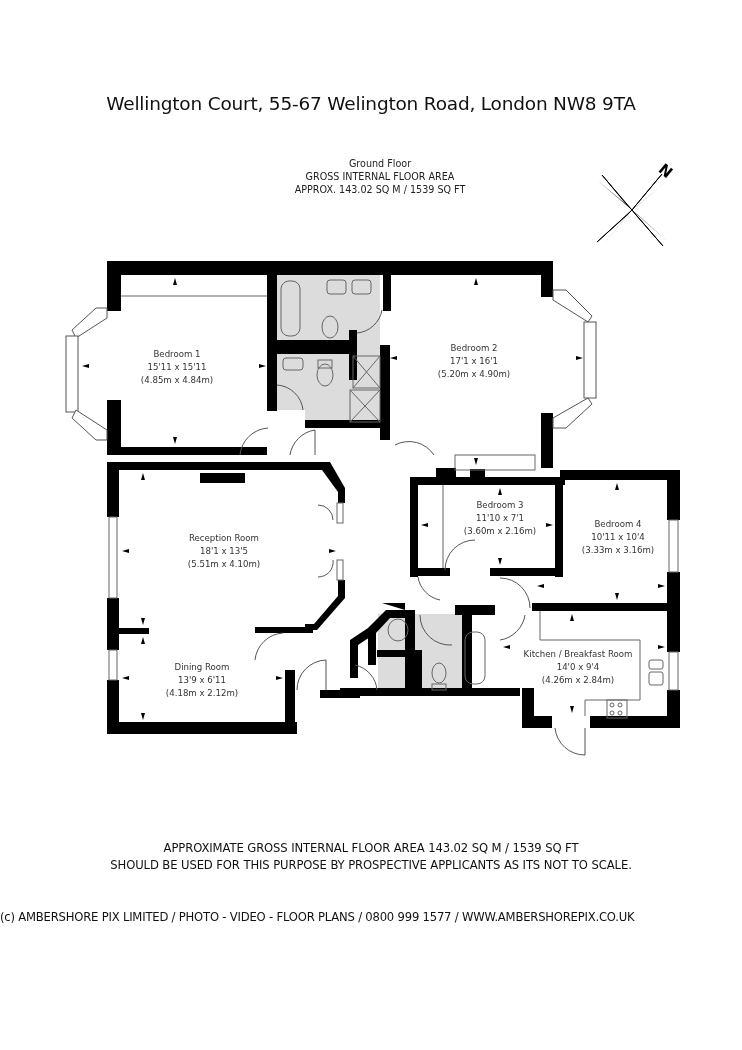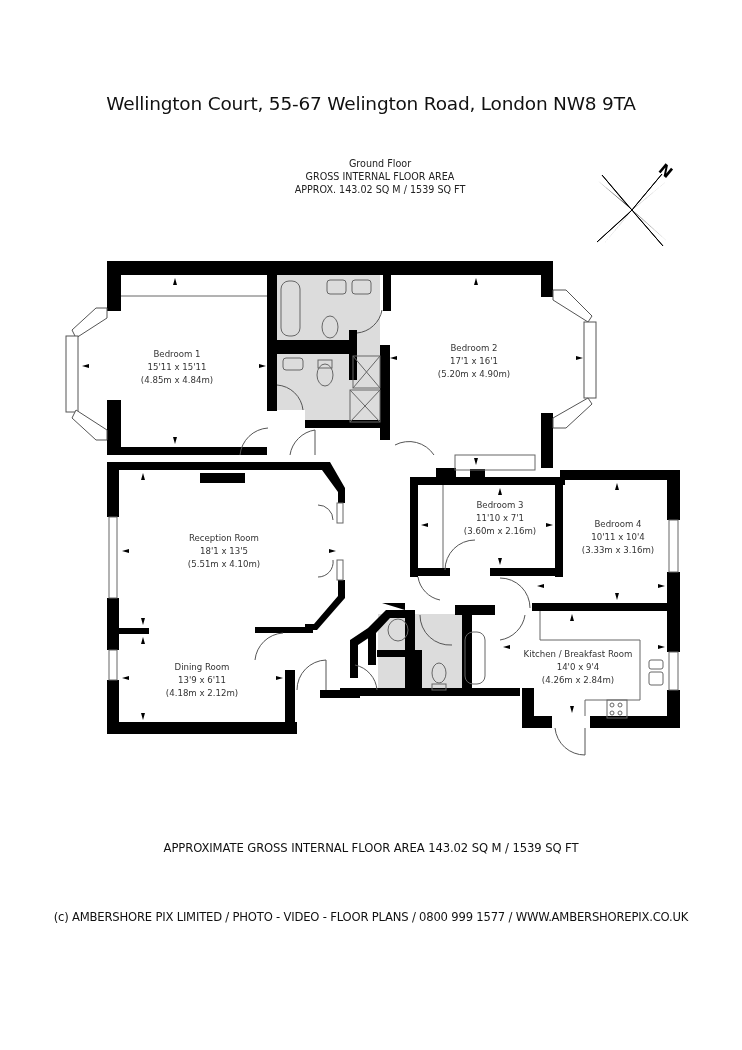--- a/index.html
+++ b/index.html
@@ -5,21 +5,21 @@
   html, body { margin: 0; padding: 0; background: #ffffff; }
   body { width: 742px; height: 1050px; position: relative; overflow: hidden;
          font-family: "DejaVu Sans", "Liberation Sans", sans-serif; color: #111; }
   .title { position: absolute; top: 93px; left: 0; width: 742px; text-align: center;
            font-size: 18.5px; letter-spacing: -0.2px; }
   .floor-head { position: absolute; top: 157px; left: 0; width: 760px; text-align: center;
                 font-size: 9.6px; line-height: 13px; color: #222; }
   .plan { position: absolute; left: 0; top: 0; }
   .footer { position: absolute; top: 840px; left: 0; width: 742px; text-align: center;
             font-size: 11.6px; line-height: 17px; color: #111; letter-spacing: -0.1px; }
-  .credit { position: absolute; top: 910px; left: 0; width: 742px; text-align: center;
+  .credit { position: absolute; top: 910px; left: 0; width: 742px; 
             font-size: 11.6px; color: #111; letter-spacing: -0.2px; }
   .room-label { font-size: 8.6px; fill: #333; text-anchor: middle;
                 font-family: "DejaVu Sans", "Liberation Sans", sans-serif; }
   .compass-n { font-size: 15px; font-weight: bold; fill: #000;
                font-family: "DejaVu Sans", sans-serif; }
 </style>
 </head>
 <body>
 
 <div class="title">Wellington Court, 55-67 Welington Road, London NW8 9TA</div>
@@ -256,15 +256,16 @@
     <polygon points="283,678 276,676 276,680"></polygon>
     <polygon points="572,614 570,621 574,621"></polygon>
     <polygon points="572,713 570,706 574,706"></polygon>
     <polygon points="503,647 510,645 510,649"></polygon>
     <polygon points="665,647 658,645 658,649"></polygon>
   </g>
 </svg>
 
 <div class="footer">
   <div>APPROXIMATE GROSS INTERNAL FLOOR AREA 143.02 SQ M / 1539 SQ FT</div>
+  <div>SHOULD BE USED FOR THIS PURPOSE BY PROSPECTIVE APPLICANTS AS ITS NOT TO SCALE.</div>
 </div>
 
 <div class="credit">(c) AMBERSHORE PIX LIMITED / PHOTO - VIDEO - FLOOR PLANS / 0800 999 1577 / WWW.AMBERSHOREPIX.CO.UK</div>
 
 </body></html>

